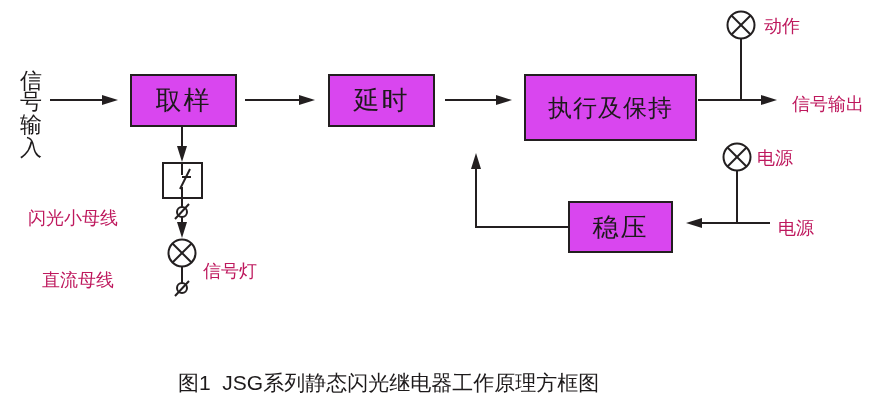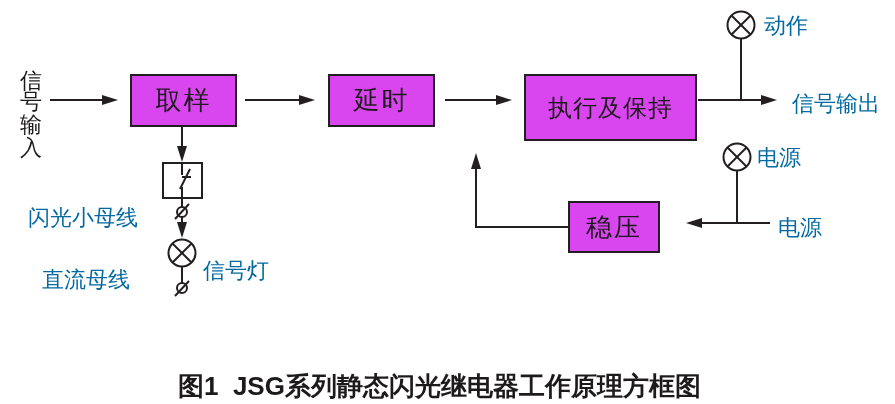--- a/index.html
+++ b/index.html
@@ -32,41 +32,41 @@
     align-items: center;
     justify-content: center;
     font-size: 26px;
     letter-spacing: 2px;
     color: #1d1a1b;
     white-space: nowrap;
   }
   .block.wide { font-size: 24px; letter-spacing: 1px; }
   .lbl {
     position: absolute;
-    font-size: 22px;
+    font-size: 18px;
     line-height: 24px;
-    color: #0369a1;
+    color: #be185d;
     white-space: pre;
   }
   .vlabel {
     position: absolute;
     left: 16px;
     top: 52px;
     writing-mode: vertical-rl;
     text-orientation: upright;
     font-size: 22px;
     letter-spacing: 22px;
     color: #1d1a1b;
   }
   .caption {
     position: absolute;
     left: 178px;
     top: 369px;
-    font-size: 26px;
-    font-weight: 700;
+    font-size: 21px;
+    font-weight: 400;
     color: #1d1a1b;
     white-space: pre;
   }
   .stroke { stroke: #231f20; stroke-width: 2; fill: none; }
   .fillhead { fill: #231f20; stroke: none; }
   .symfill { fill: #ffffff; stroke: #231f20; stroke-width: 2; }
 </style>
 </head>
 <body>
 
@@ -153,21 +153,21 @@
       <circle class="symfill" cx="182" cy="288" r="5"></circle>
       <line class="stroke" x1="175" y1="296" x2="189" y2="281"></line>
     </g>
   </svg>
 
   <div class="vlabel">信号输入</div>
 
   <div class="block" style="left:130px; top:74px; width:107px; height:53px;">取样</div>
   <div class="block" style="left:328px; top:74px; width:107px; height:53px;text-align:center;">延时</div>
   <div class="block wide" style="left:524px; top:74px; width:173px; height:67px;">执行及保持</div>
-  <div class="block" style="left:568px; top:201px; width:92px; height:52px;">稳压</div>
+  <div class="block" style="left:568px; top:201px; width:105px; height:52px;">稳压</div>
 
   <div class="lbl" style="left:764px; top:14px;">动作</div>
   <div class="lbl" style="left:792px; top:92px;">信号输出</div>
   <div class="lbl" style="left:757px; top:146px;">电源</div>
   <div class="lbl" style="left:778px; top:216px;">电源</div>
   <div class="lbl" style="left:28px; top:206px;">闪光小母线</div>
   <div class="lbl" style="left:203px; top:243px;margin-top:16px;">信号灯</div>
   <div class="lbl" style="left:42px; top:268px;">直流母线</div>
 
   <div class="caption">图1  JSG系列静态闪光继电器工作原理方框图</div>

